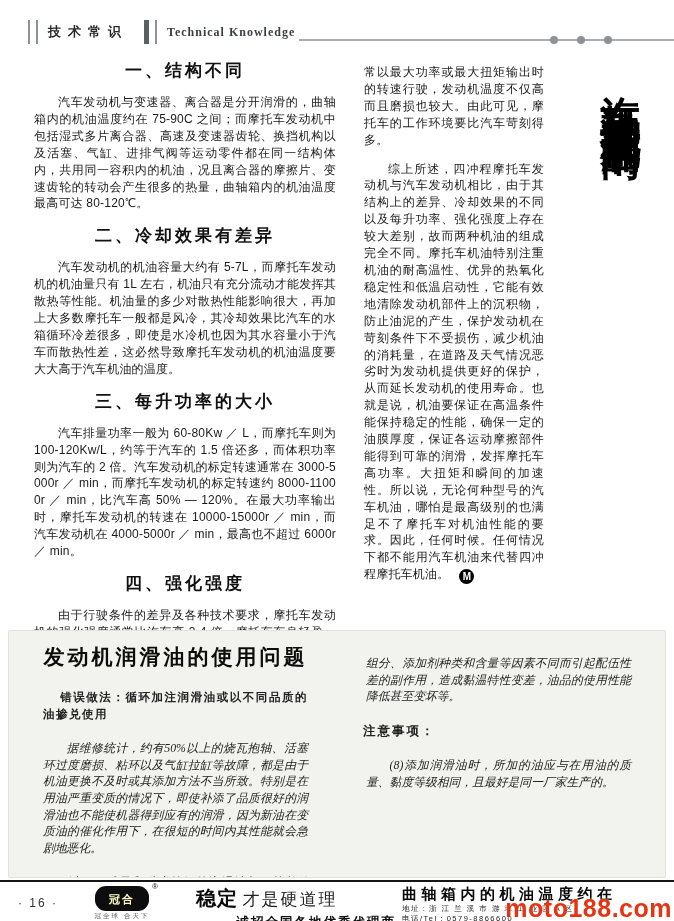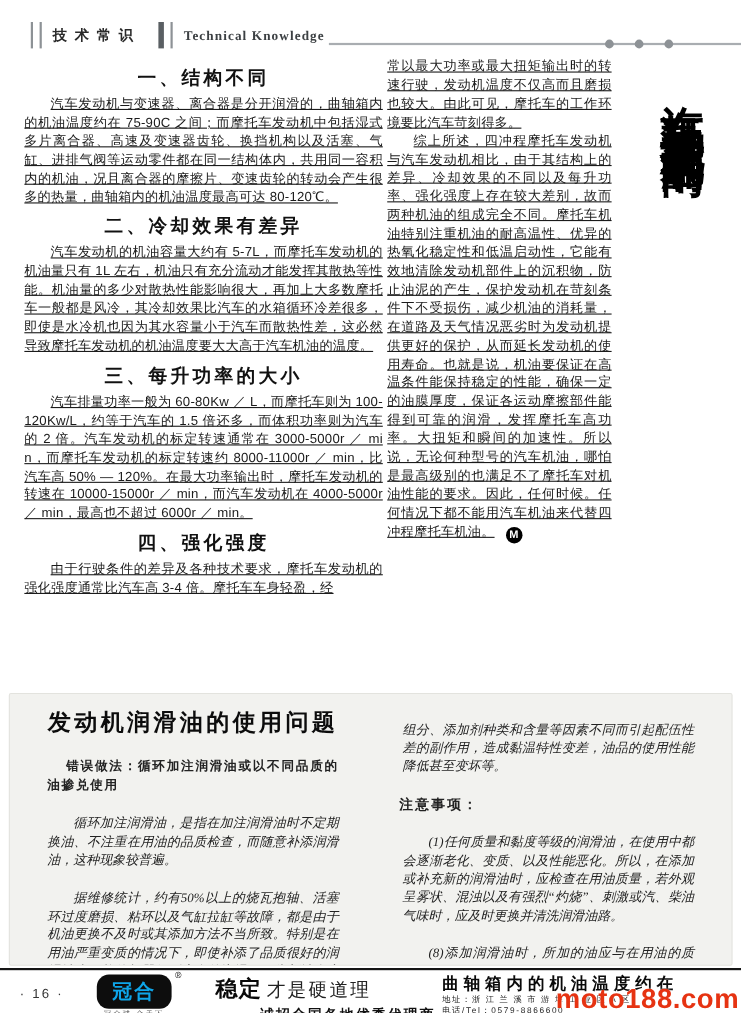--- a/index.html
+++ b/index.html
@@ -12,21 +12,21 @@
   .header{position:absolute;top:16px;left:18px;right:0;height:32px;display:flex;align-items:center;padding-left:10px;}
   .dbar{display:inline-block;width:6px;height:24px;border-left:2px solid #8d9296;border-right:2px solid #8d9296;margin-right:10px;}
   .dbar.thick{border-left:5px solid #5a5f63;border-right:2px solid #8d9296;margin-left:16px;}
   .zh-label{font-size:13px;font-weight:600;letter-spacing:7px;color:#2a2a2a;white-space:nowrap;}
   .en-label{font-family:"Liberation Serif", serif;font-weight:bold;font-size:12px;color:#3c4043;letter-spacing:1px;white-space:nowrap;margin-right:4px;}
   .h-rule{flex:1;height:2px;background:#a9adb1;position:relative;align-self:flex-end;margin-bottom:7px;}
   .h-dots{position:absolute;right:62px;top:-3px;display:flex;gap:19px;}
   .h-dot{width:8px;height:8px;border-radius:50%;background:#8d9296;}
   
   .main{position:absolute;left:22px;top:52px;width:542px;height:578px;display:grid;grid-template-columns:326px 204px;column-gap:4px;overflow:hidden;}
-  .col p{margin:0;font-size:12px;line-height:16.9px;text-align:justify;word-break:break-all;letter-spacing:0.2px;color:#1b1b1b;text-decoration:underline;}
+  .col p{margin:12px;font-size:12px;line-height:16.9px;text-align:justify;word-break:break-all;letter-spacing:0.2px;color:#1b1b1b;}
   .col p.ind{text-indent:2em;}
   .col h3{margin:7px 0 4px 0;font-size:17px;font-weight:bold;text-align:center;letter-spacing:3px;color:#111;}
   .vtitle{
     position:absolute;left:578px;top:64px;height:580px;width:84px;
     writing-mode:vertical-rl;text-orientation:upright;
     font-family:"Liberation Serif", serif;font-weight:bold;
     font-size:40px;letter-spacing:4px;line-height:84px;color:#000;text-align:left;
   }
   .m-mark{display:inline-block;width:15px;height:15px;border-radius:50%;background:#000;color:#fff;
     font-size:10px;font-weight:bold;text-align:center;line-height:15px;margin-left:10px;vertical-align:-2px;
@@ -39,21 +39,21 @@
     font-family:"Liberation Serif", serif;font-style:italic;color:#222;}
   .panel p.ind{text-indent:2em;}
   .panel .lead{font-style:normal;font-weight:bold;letter-spacing:1.5px;font-size:11.5px;text-indent:1.5em;font-family:"Liberation Sans", sans-serif;margin-bottom:2px;}
   .panel .notice{font-style:normal;font-weight:bold;font-size:12.5px;letter-spacing:2px;text-indent:1.2em;
     font-family:"Liberation Sans", sans-serif;margin:3px 0 3px 0;}
   
   .footer{position:absolute;left:0;right:0;top:880px;height:41px;border-top:2px solid #151515;background:#fff;}
   .pageno{position:absolute;left:18px;top:14px;font-size:12px;letter-spacing:2px;color:#333;}
   .logo{position:absolute;left:72px;top:4px;width:100px;text-align:center;}
   .logo-box{display:inline-block;background:#0d0d0d;border-radius:11px;padding:3px 14px 4px 14px;position:relative;}
-  .logo-box .logo-text{color:#0ea5e9;font-weight:bold;font-size:18px;letter-spacing:2px;font-family:"Liberation Serif", serif;margin-top:24px;}
+  .logo-box .logo-text{color:#fef9c3;font-weight:bold;font-size:11px;letter-spacing:2px;font-family:"Liberation Serif", serif;margin-top:24px;}
   .logo-reg{position:absolute;right:-9px;top:-4px;font-size:8px;color:#111;}
   .logo-sub{font-size:6.5px;color:#555;letter-spacing:2px;margin-top:1px;}
   .slogan{position:absolute;left:196px;top:3px;width:200px;}
   .slogan-line{white-space:nowrap;}
   .slogan-bold{font-size:20px;font-weight:bold;color:#0a0a0a;letter-spacing:1px;}
   .slogan-rest{font-size:17px;color:#222;letter-spacing:2px;}
   .slogan-sub{font-size:12.5px;font-weight:bold;color:#111;letter-spacing:2px;text-align:right;margin-top:2px;}
   .company-block{position:absolute;left:402px;top:3px;width:264px;}
   .company{font-size:15px;font-weight:bold;letter-spacing:4.5px;color:#0a0a0a;white-space:nowrap;}
   .contact{font-size:7.5px;line-height:9.5px;color:#222;letter-spacing:1.5px;white-space:nowrap;}
@@ -93,28 +93,26 @@
     <p class="ind"><span>综上所述，四冲程摩托车发动机与汽车发动机相比，由于其结构上的差异、冷却效果的不同以及每升功率、强化强度上存在较大差别，故而两种机油的组成完全不同。摩托车机油特别注重机油的耐高温性、优异的热氧化稳定性和低温启动性，它能有效地清除发动机部件上的沉积物，防止油泥的产生，保护发动机在苛刻条件下不受损伤，减少机油的消耗量，在道路及天气情况恶劣时为发动机提供更好的保护，从而延长发动机的使用寿命。也就是说，机油要保证在高温条件能保持稳定的性能，确保一定的油膜厚度，保证各运动摩擦部件能得到可靠的润滑，发挥摩托车高功率。大扭矩和瞬间的加速性。所以说，无论何种型号的汽车机油，哪怕是最高级别的也满足不了摩托车对机油性能的要求。因此，任何时候。任何情况下都不能用汽车机油来代替四冲程摩托车机油。</span><span class="m-mark">M</span></p>
   </div>
 </div>
 
 <div class="vtitle">汽车机油和摩托车机油的不同</div>
 
 <div class="panel">
   <div>
     <h2>发动机润滑油的使用问题</h2>
     <p class="lead">错误做法：循环加注润滑油或以不同品质的油掺兑使用</p>
-    <p class="ind">循环加注润滑油，是指在加注润滑油时不定期换油、不注重在用油的品质检查，而随意补添润滑油，这种现象较普遍。</p>
     <p class="ind">据维修统计，约有50%以上的烧瓦抱轴、活塞环过度磨损、粘环以及气缸拉缸等故障，都是由于机油更换不及时或其添加方法不当所致。特别是在用油严重变质的情况下，即使补添了品质很好的润滑油也不能使机器得到应有的润滑，因为新油在变质油的催化作用下，在很短的时间内其性能就会急剧地恶化。</p>
     <p class="ind">以不同质量和黏度等级的润滑油相互掺兑使用，会因油的</p>
   </div>
   <div>
     <p>组分、添加剂种类和含量等因素不同而引起配伍性差的副作用，造成黏温特性变差，油品的使用性能降低甚至变坏等。</p>
     <p class="notice">注意事项：</p>
-    <p class="ind">(1)任何质量和黏度等级的润滑油，在使用中都会逐渐老化、变质、以及性能恶化。所以，在添加或补充新的润滑油时，应检查在用油质量，若外观呈雾状、混浊以及有强烈“灼烧”、刺激或汽、柴油气味时，应及时更换并清洗润滑油路。</p>
     <p class="ind">(8)添加润滑油时，所加的油应与在用油的质量、黏度等级相同，且最好是同一厂家生产的。</p>
   </div>
 </div>
 
 <div class="footer">
   <span class="pageno">· 16 ·</span>
   <div class="logo">
     <span class="logo-box">
       <span class="logo-text">冠合</span>
       <span class="logo-reg">®</span>

